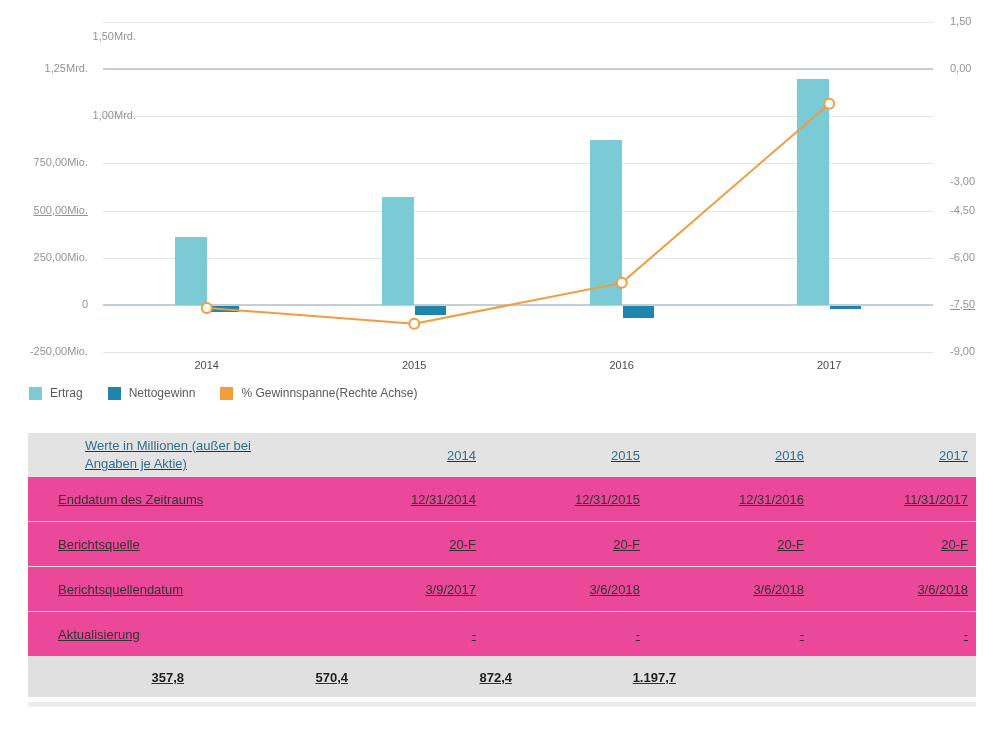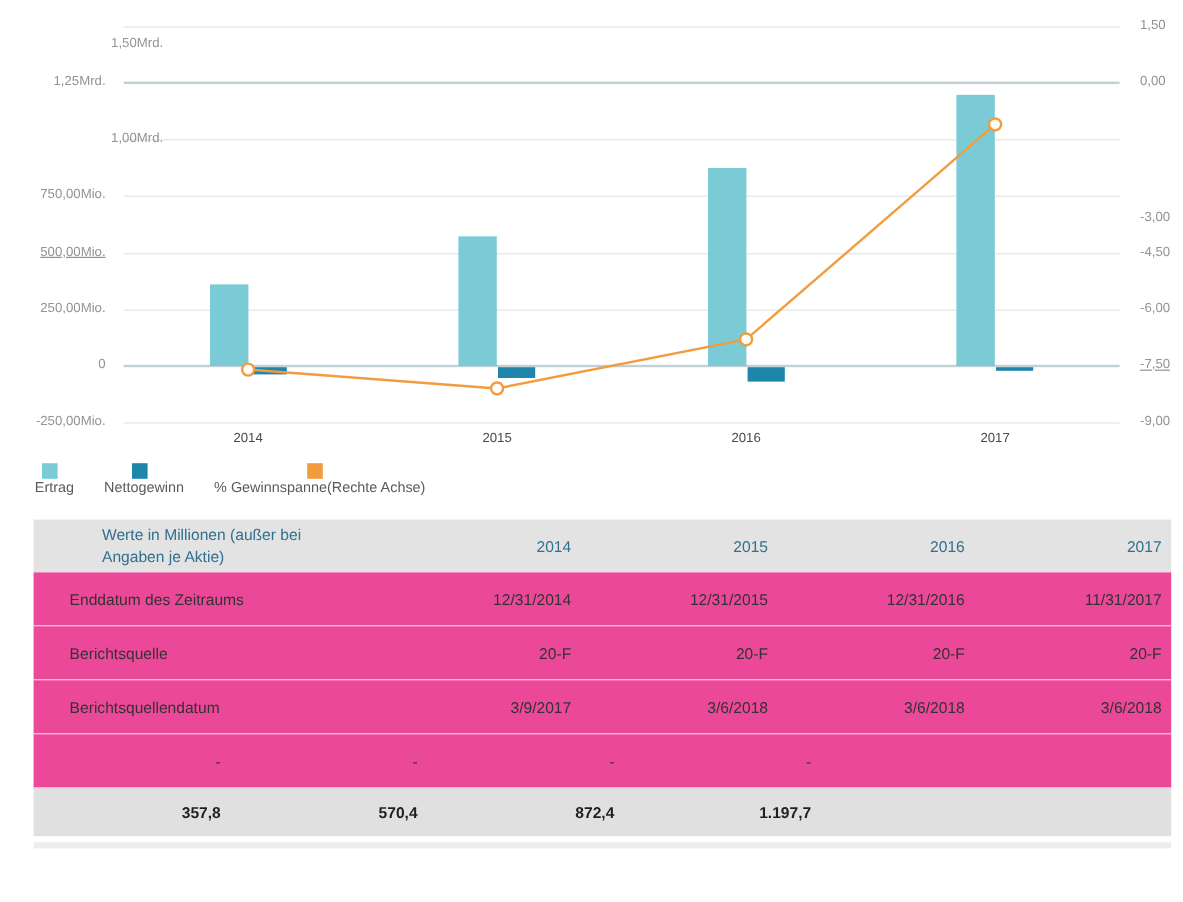--- a/index.html
+++ b/index.html
@@ -12,25 +12,25 @@
   .gridline.zero{height:2px;background:#c2cfd6;}
   .tick-l{position:absolute;left:0;width:88px;text-align:right;font-size:11px;color:#8f9496;}
   .tick-r{position:absolute;left:950px;font-size:11px;color:#8f9496;}
   .xlab{position:absolute;width:70px;text-align:center;font-size:11px;color:#4a4a4a;}
   .bar{position:absolute;}
   #line-svg{position:absolute;left:0;top:0;pointer-events:none;}
 
   
   #legend{position:absolute;left:29px;top:386px;display:flex;align-items:center;gap:25px;
           font-size:12px;color:#5a5a5a;}
-  .legend-item{display:flex;align-items:center;cursor:pointer;flex-direction:column;}
+  .legend-item{display:flex;align-items:center;cursor:pointer;}
   .legend-item .sw{width:13px;height:13px;margin-right:8px;display:inline-block;}
 
   
-  #ftable{position:absolute;left:28px;top:433px;width:948px;font-size:13px;color:#333;}
+  #ftable{position:absolute;left:28px;top:433px;width:948px;font-size:13px;color:#333;text-decoration:underline;}
   .trow{display:flex;align-items:center;height:45px;background:#ec4899;
         border-bottom:1px solid #dcdcdc;box-sizing:border-box;}
   .trow.thead{height:44px;background:#e3e3e3;color:#31708e;border-bottom:none;}
   .lbl{flex:1;padding-left:30px;}
   .thead .lbl{padding-left:57px;white-space:pre-line;line-height:1.4;}
   .val{width:164px;padding-right:8px;text-align:right;box-sizing:border-box;}
   .trow.total{height:40px;background:#e0e0e0;font-weight:bold;color:#1f1f1f;border-bottom:none;}
   .strip-white{height:5px;background:#ffffff;}
   .strip-gray{height:5px;background:#ececec;}
 </style>
@@ -121,20 +121,21 @@
         <div class="val">20-F</div>
       </div>
       <div class="trow">
         <div class="lbl">Berichtsquellendatum</div>
         <div class="val">3/9/2017</div>
         <div class="val">3/6/2018</div>
         <div class="val">3/6/2018</div>
         <div class="val">3/6/2018</div>
       </div>
       <div class="trow">
+        <div class="lbl">Aktualisierung</div>
         <div class="val">-</div>
         <div class="val">-</div>
         <div class="val">-</div>
         <div class="val">-</div>
       </div>
       <div class="trow total">
         <div class="val">357,8</div>
         <div class="val">570,4</div>
         <div class="val">872,4</div>
         <div class="val">1.197,7</div>

